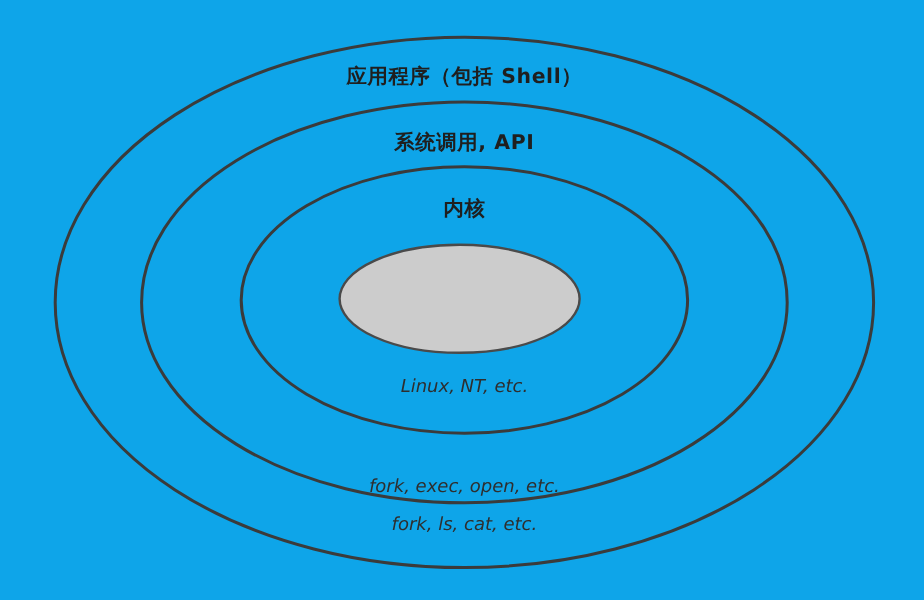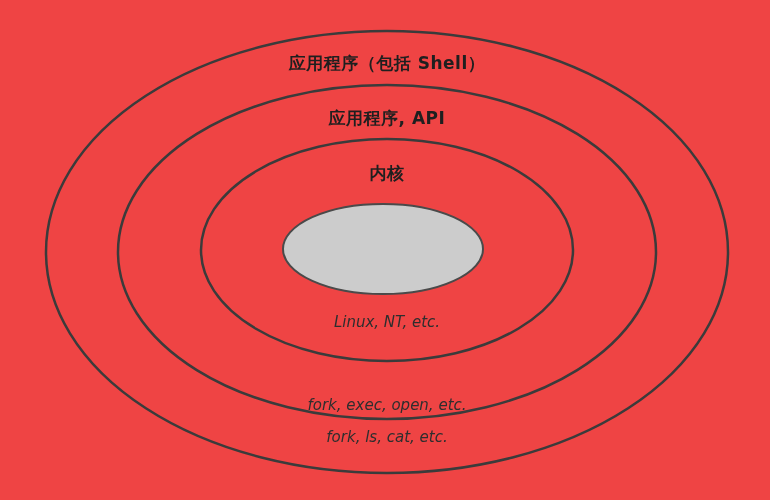--- a/index.html
+++ b/index.html
@@ -5,21 +5,21 @@
   html, body {
     margin: 0;
     padding: 0;
     background: #ffffff;
     font-family: "DejaVu Sans", "Liberation Sans", sans-serif;
   }
   .canvas {
     position: relative;
     width: 770px;
     height: 500px;
-    background: #ef4444;
+    background: #0ea5e9;
     overflow: hidden;
   }
   .canvas svg {
     position: absolute;
     inset: 0;
   }
   .ring {
     fill: none;
     stroke-width: 2.5;
   }
@@ -56,21 +56,21 @@
 
   <svg viewBox="0 0 770 500" width="770" height="500">
     <ellipse class="ring" cx="387" cy="252" rx="341" ry="221" stroke="#3b3b3b"></ellipse>
     <ellipse class="ring" cx="387" cy="252" rx="269" ry="167" stroke="#3b3b3b"></ellipse>
     <ellipse class="ring" cx="387" cy="250" rx="186" ry="111" stroke="#3b3b3b"></ellipse>
     <ellipse class="hardware-ellipse" cx="383" cy="249" rx="100" ry="45" stroke="#4a4a4a" fill="#cccccc"></ellipse>
   </svg>
 
   <div class="label layer-title" style="left:387px; top:52px;">应用程序（包括 Shell）</div>
 
-  <div class="label layer-title" style="left:387px; top:107px;">应用程序, API</div>
+  <div class="label layer-title" style="left:387px; top:107px;">系统调用, API</div>
 
   <div class="label layer-title" style="left:387px; top:162px;">内核</div>
 
 
   <div class="label layer-examples" style="left:387px; top:313px;">Linux, NT, etc.</div>
 
   <div class="label layer-examples" style="left:387px; top:371px;margin-top:25px;">fork, exec, open, etc.</div>
 
   <div class="label layer-examples" style="left:387px; top:428px;">fork, ls, cat, etc.</div>
 

